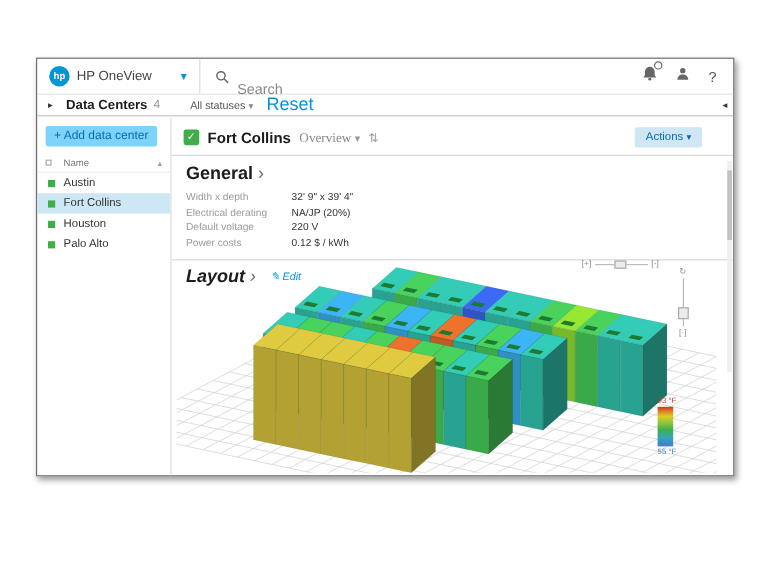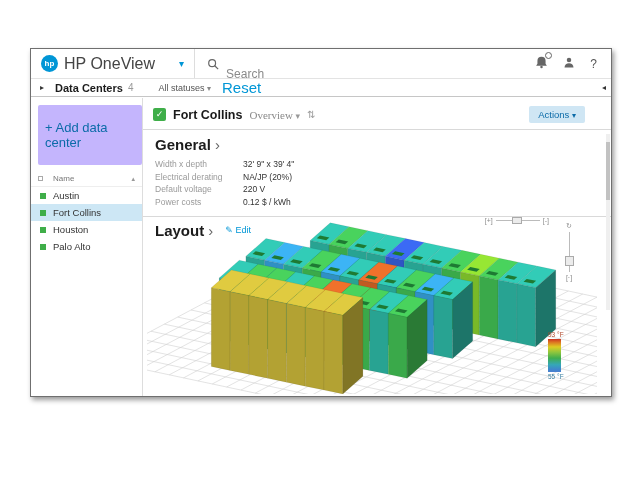--- a/index.html
+++ b/index.html
@@ -7,21 +7,21 @@
               font-family:"Liberation Sans", sans-serif; }
   .window { position:absolute; left:30px; top:48px; width:582px; height:349px;
             background:#fff; border:1px solid #6f6f6f;
             box-shadow:2px 3px 5px rgba(0,0,0,.40); }
 
   
   .topbar { height:30px; border-bottom:1px solid #e3e3e3; display:flex; align-items:center; }
   .brand { display:flex; align-items:center; gap:6px; padding:0 8px 0 10px; }
   .hp-logo { width:17px; height:17px; border-radius:50%; background:#0096d6; color:#fff;
              font-size:8px; font-weight:bold; text-align:center; line-height:17px; }
-  .brand-name { font-size:16px; color:#444; }
+  .brand-name { font-size:11px; color:#444; }
   .brand-chev { color:#0096d6; font-size:10px; padding:0 10px 0 16px; }
   .searchbox { flex:1; display:flex; align-items:center; gap:7px; height:100%;
                border-left:1px solid #ddd; padding-left:12px; }
   .search-text { color:#8a8a8a; font-size:12px;margin-top:20px; }
   .top-icons { display:flex; align-items:center; gap:15px; padding-right:14px; }
   .help-q { color:#555; font-size:12px; }
   .bell-wrap { position:relative; }
   .bell-badge { position:absolute; top:-3px; right:-4px; width:7px; height:7px;
                 border:1px solid #666; border-radius:50%; background:#fff; }
 
@@ -32,22 +32,22 @@
   .fb-title { font-size:11px; font-weight:bold; color:#1c1c1c; }
   .fb-count { font-size:10px; color:#999; margin-left:-6px; }
   .fb-status { font-size:9px; color:#555; margin-left:14px; }
   .fb-status .chev { color:#888; font-size:8px; }
   .fb-reset { font-size:15px; color:#0096d6; }
   .fb-collapse { position:absolute; right:5px; color:#333; font-size:8px; }
 
   
   .appbody { position:absolute; top:49px; bottom:0; left:0; right:0; display:flex; }
   .sidebar { width:112px; border-right:1px solid #ddd; padding-top:5px; }
-  .addbtn { margin:2px 0 7px 7px; display:inline-block; background:#c4b5fd; color:#0b6ba8;
-            font-size:13px; padding:15px 7px; border-radius:2px; }
+  .addbtn { margin:2px 0 7px 7px; display:inline-block; background:#7dd3fc; color:#0b6ba8;
+            font-size:10px; padding:3px 7px; border-radius:2px; }
   .list-header { display:flex; align-items:center; color:#777; font-size:8px;
                  padding:2px 7px 3px; border-bottom:1px solid #eee; }
   .col-status-ic { width:5px; height:5px; border:1px solid #aaa; margin-right:10px; }
   .sort-asc { margin-left:auto; color:#999; font-size:7px; }
   .dc-row { display:flex; align-items:center; gap:7px; padding:3px 9px; font-size:9.5px; color:#333; cursor:pointer; }
   .dc-row.selected { background:#cde7f5; }
   .status-sq { width:6px; height:6px; flex:0 0 6px; }
 
   
   .main { flex:1; position:relative; overflow:hidden; }
@@ -60,21 +60,21 @@
   .swap-ic { color:#999; font-size:10px; }
   .actions-btn { margin-left:auto; margin-right:16px; background:#cfe6f4; color:#0b6ba8;
                  font-size:9.5px; padding:3px 9px; border-radius:2px; }
   .actions-btn .chev { font-size:8px; }
   .hdiv { border-top:1px solid #d9d9d9; }
   .section-h { font-size:15px; font-weight:bold; color:#1c1c1c; padding:6px 12px 5px; }
   .section-h .arr { color:#666; font-weight:normal; }
   .general-grid { padding:1px 12px; display:grid; grid-template-columns:88px auto; row-gap:2.5px; font-size:8.5px; }
   .g-label { color:#9a9a9a; }
   .g-value { color:#333; }
-  .layout-row { display:flex; align-items:center; gap:12px; padding:5px 12px 2px; }
+  .layout-row { display:flex; align-items:center; gap:12px; padding:5px 12px 2px;font-style:italic; }
   .layout-row .section-h { padding:0; }
   .edit-link { color:#0096d6; font-size:9px; }
 
   
   .scene { position:absolute; left:4px; right:14px; top:114px; bottom:2px; }
   .scene svg { width:100%; height:100%; }
 
   
   .hslider { position:absolute; right:62px; top:119px; display:flex; align-items:center; gap:3px;
              color:#8a8a8a; font-size:7px; }

